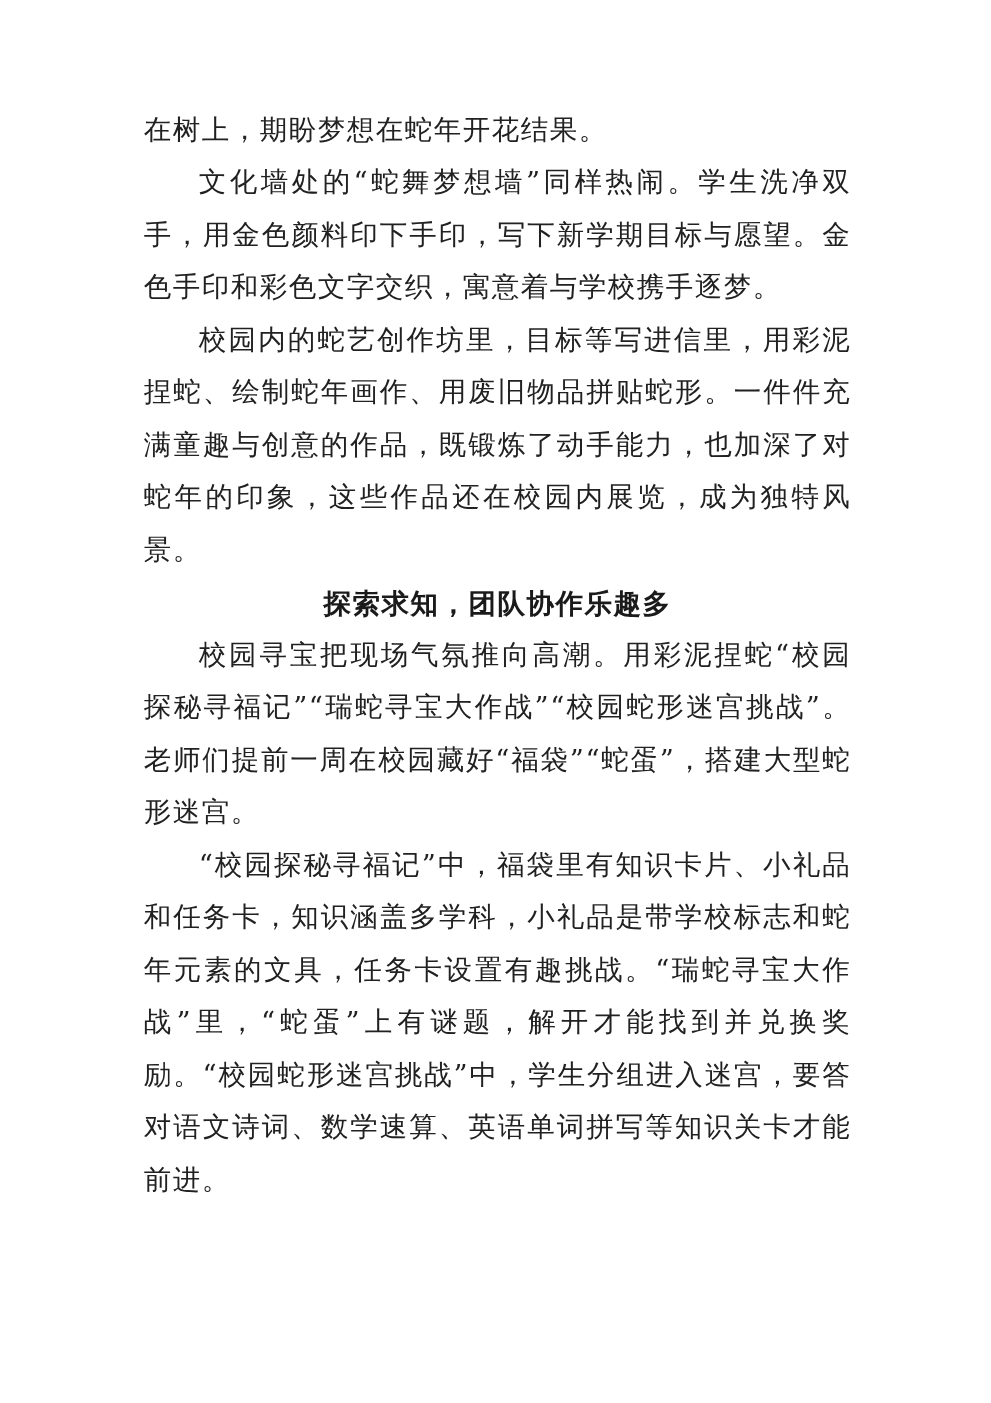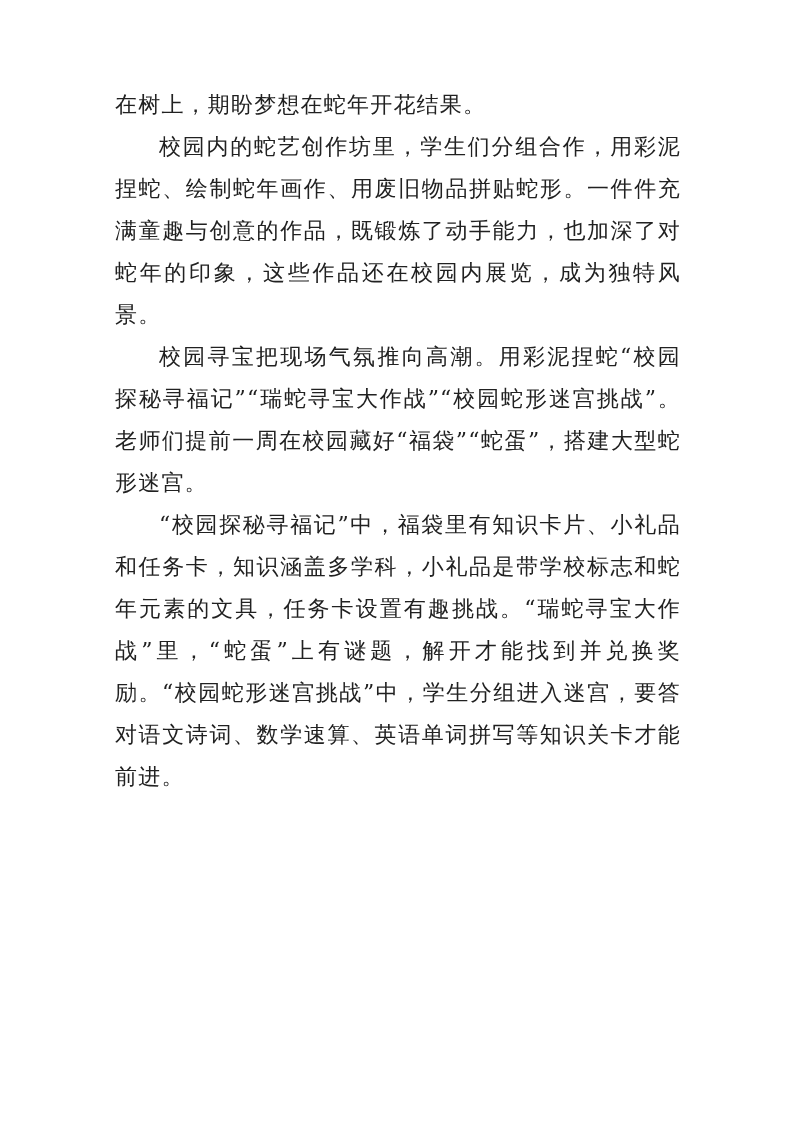--- a/index.html
+++ b/index.html
@@ -45,17 +45,19 @@
     letter-spacing: 1.2px;
     color: #1a1a1a;
   }
 </style>
 </head>
 <body>
 
 <div class="page">
   <div class="content">
     <p class="para continuation">在树上，期盼梦想在蛇年开花结果。</p>
-    <p class="para">校园内的蛇艺创作坊里，学生们分组合作，用彩泥捏蛇、绘制蛇年画作、用废旧物品拼贴蛇形。一件件充满童趣与创意的作品，既锻炼了动手能力，也加深了对蛇年的印象，这些作品还在校园内展览，成为独特风景。</p>
+    <p class="para">文化墙处的“蛇舞梦想墙”同样热闹。学生洗净双手，用金色颜料印下手印，写下新学期目标与愿望。金色手印和彩色文字交织，寓意着与学校携手逐梦。</p>
+    <p class="para">校园内的蛇艺创作坊里，目标等写进信里，用彩泥捏蛇、绘制蛇年画作、用废旧物品拼贴蛇形。一件件充满童趣与创意的作品，既锻炼了动手能力，也加深了对蛇年的印象，这些作品还在校园内展览，成为独特风景。</p>
+    <h2 class="heading">探索求知，团队协作乐趣多</h2>
     <p class="para">校园寻宝把现场气氛推向高潮。用彩泥捏蛇“校园探秘寻福记”“瑞蛇寻宝大作战”“校园蛇形迷宫挑战”。老师们提前一周在校园藏好“福袋”“蛇蛋”，搭建大型蛇形迷宫。</p>
     <p class="para">“校园探秘寻福记”中，福袋里有知识卡片、小礼品和任务卡，知识涵盖多学科，小礼品是带学校标志和蛇年元素的文具，任务卡设置有趣挑战。“瑞蛇寻宝大作战”里，“蛇蛋”上有谜题，解开才能找到并兑换奖励。“校园蛇形迷宫挑战”中，学生分组进入迷宫，要答对语文诗词、数学速算、英语单词拼写等知识关卡才能前进。</p>
   </div>
 </div>
 
 </body></html>

